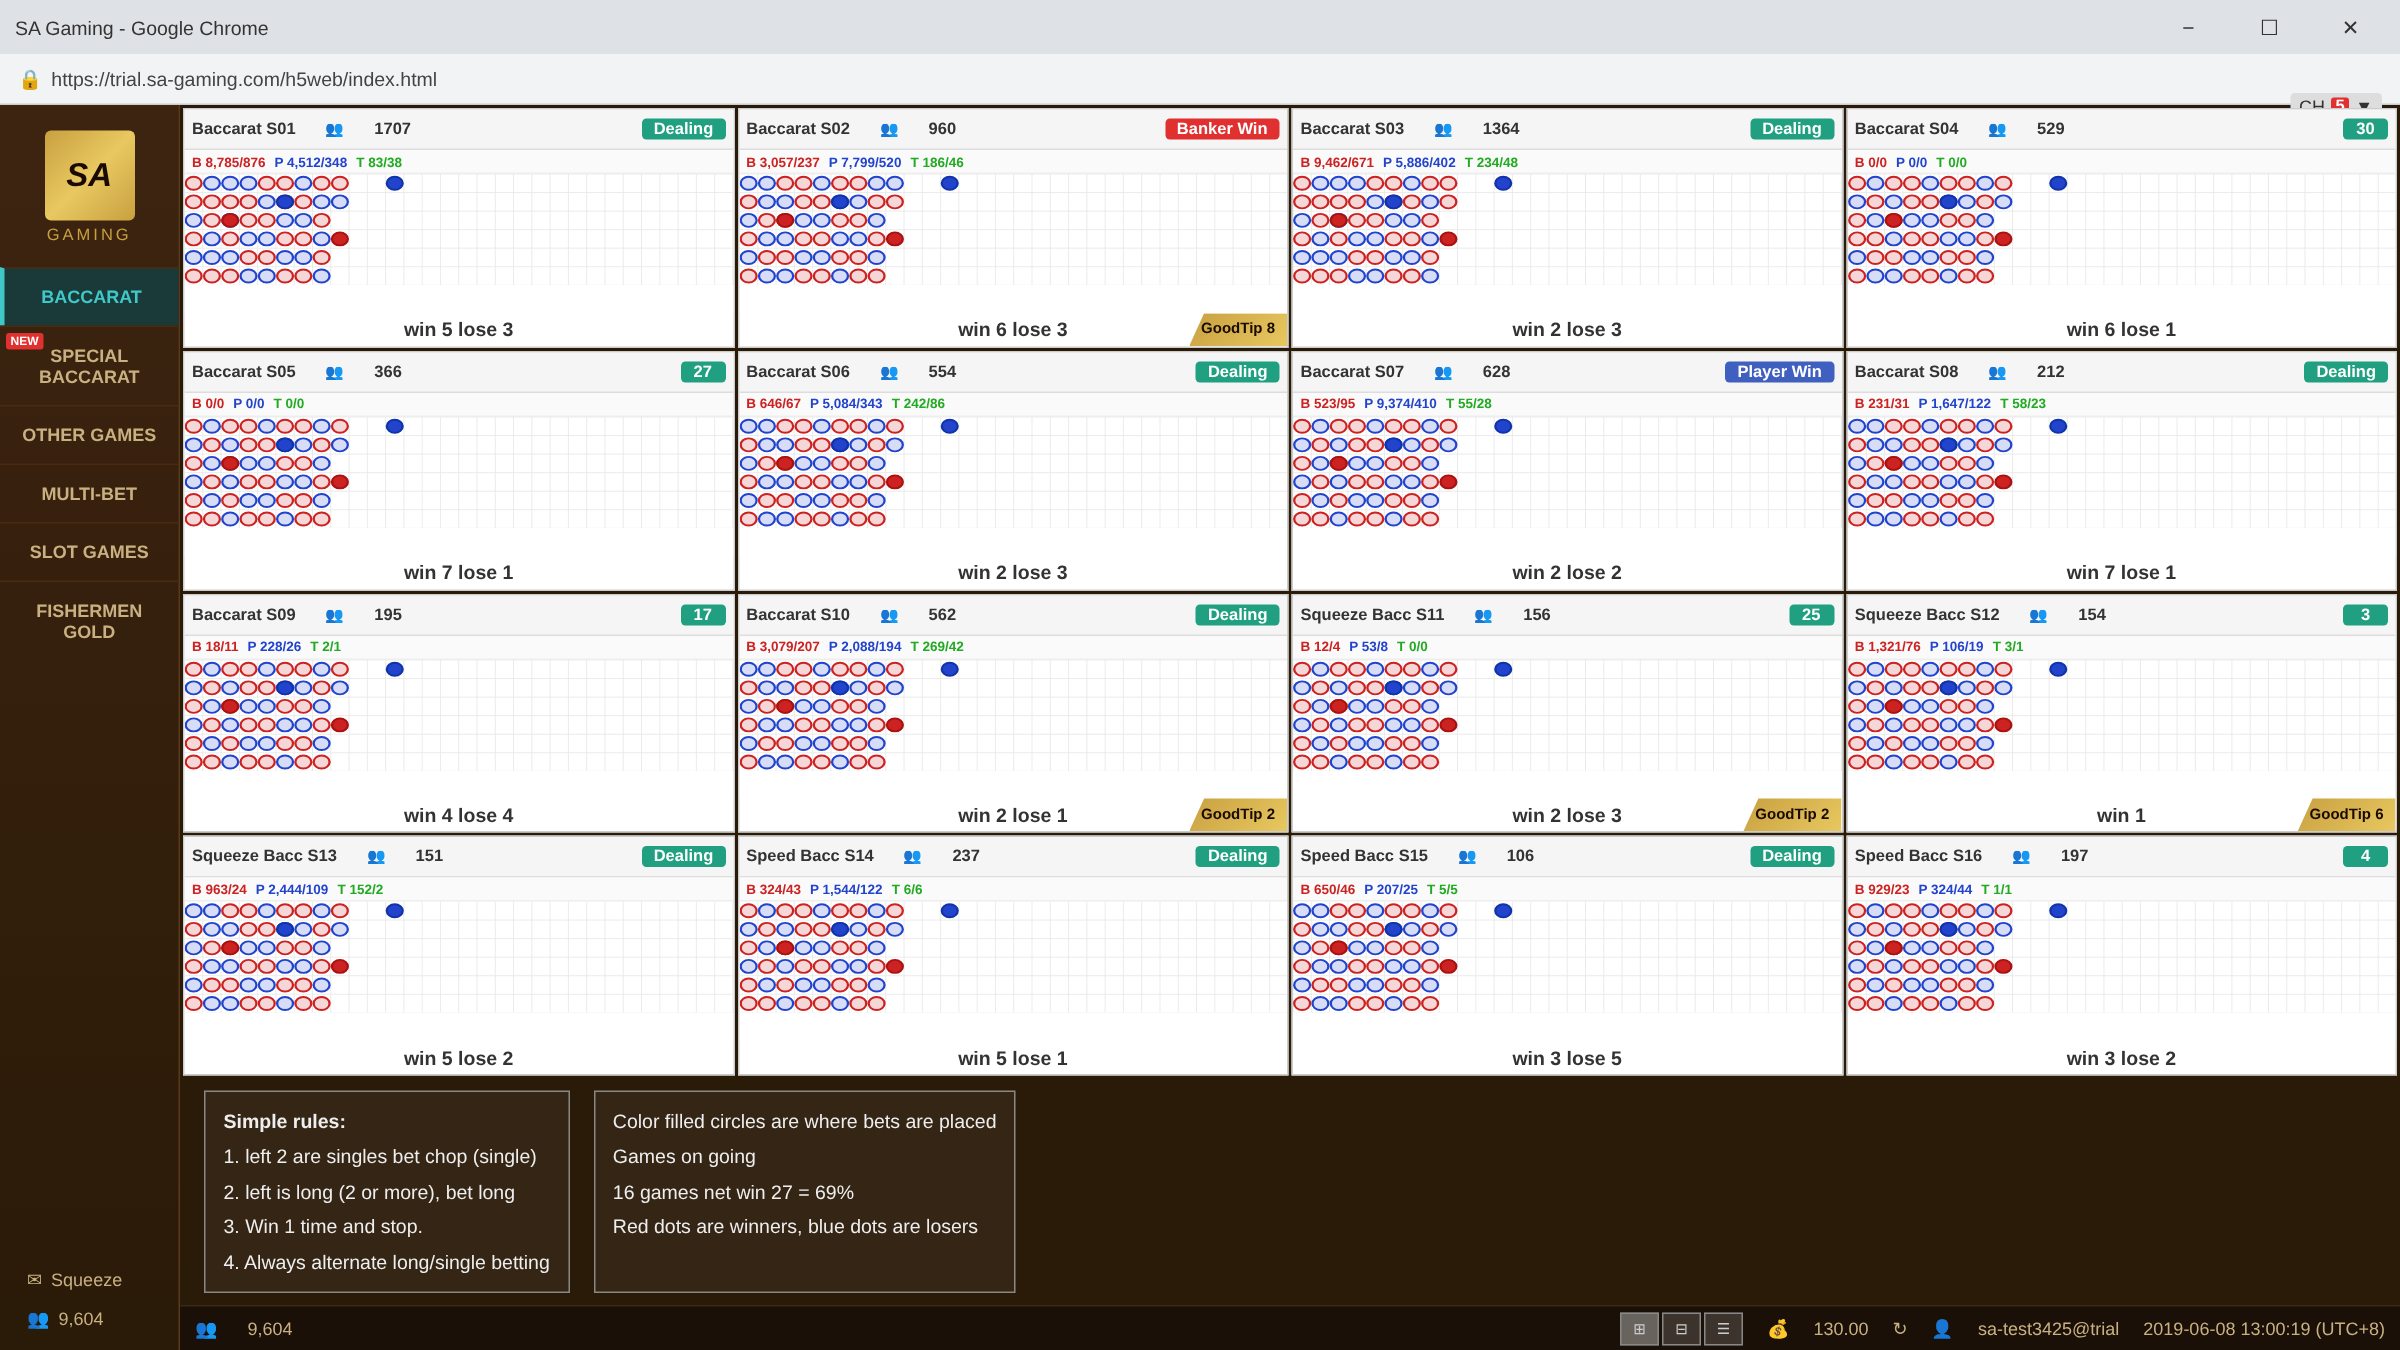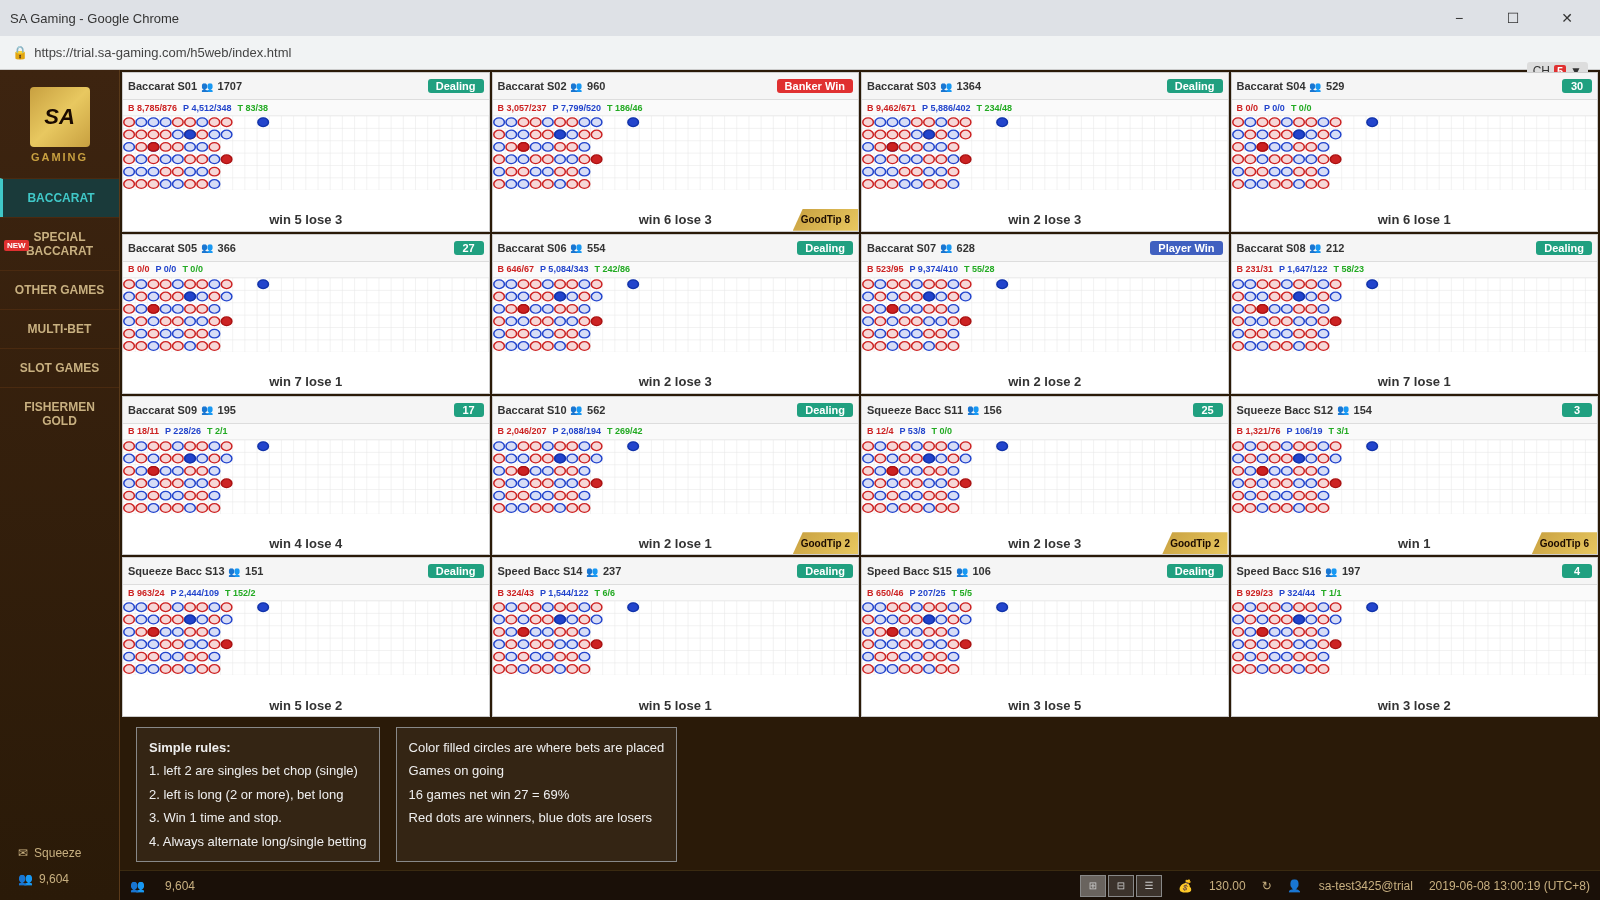--- a/index.html
+++ b/index.html
@@ -65,21 +65,21 @@
       align-items: center;
       justify-content: center;
       font-size: 22px;
       font-weight: bold;
       color: #1a0a00;
       font-style: italic;
     }
     .logo-text {
       color: #c8a040;
       font-size: 11px;
-      font-weight: bold;
+      font-weight: normal;
       letter-spacing: 2px;
       margin-top: 4px;
     }
     .nav-item {
       width: 100%;
       padding: 12px 8px;
       text-align: center;
       color: #c8b080;
       font-size: 12px;
       font-weight: bold;
@@ -87,21 +87,21 @@
       border-top: 1px solid #4a2a10;
       position: relative;
     }
     .nav-item.active {
       background: #1a3a3a;
       color: #40c8c8;
       border-left: 3px solid #40c8c8;
     }
     .nav-item .new-badge {
       position: absolute;
-      top: 22px;
+      top: 4px;
       left: 4px;
       background: #e03030;
       color: white;
       font-size: 8px;
       padding: 1px 3px;
       border-radius: 2px;
     }
     .sidebar-bottom {
       margin-top: auto;
       padding: 10px;
@@ -152,21 +152,21 @@
       overflow: hidden;
       cursor: pointer;
     }
 
     .game-card-header {
       display: flex;
       align-items: center;
       padding: 13px 5px;
       background: #f5f5f5;
       border-bottom: 1px solid #ddd;
-      gap: 4px;
+      gap: 20px;
       height: 22px;
     }
 
     .game-title {
       font-size: 11px;
       font-weight: bold;
       color: #333;
       white-space: nowrap;
     }
 
@@ -1365,21 +1365,21 @@
           </div>
         </div>
         <div class="game-card">
           <div class="game-card-header">
             <span class="game-title">Baccarat S10</span>
             <span class="player-count-icon">👥</span>
             <span class="player-count">562</span>
             <span class="game-status status-dealing">Dealing</span>
           </div>
           <div class="game-card-stats">
-            <span class="stat-b">B 2,046/207</span>
+            <span class="stat-b">B 3,079/207</span>
             <span class="stat-p">P 2,088/194</span>
             <span class="stat-t">T 269/42</span>
           </div>
           <div class="game-card-body" style="flex: 1 1 0%; position: relative; background: white; overflow: hidden;"><svg width="100%" height="80%" viewBox="0 0 290 72" preserveAspectRatio="none">
               <line x1="0" y1="0" x2="0" y2="72" stroke="#e8e8e8" stroke-width="0.5"></line>
               <line x1="9.67" y1="0" x2="9.67" y2="72" stroke="#e8e8e8" stroke-width="0.5"></line>
               <line x1="19.34" y1="0" x2="19.34" y2="72" stroke="#e8e8e8" stroke-width="0.5"></line>
               <line x1="29.009999999999998" y1="0" x2="29.009999999999998" y2="72" stroke="#e8e8e8" stroke-width="0.5"></line>
               <line x1="38.68" y1="0" x2="38.68" y2="72" stroke="#e8e8e8" stroke-width="0.5"></line>
               <line x1="48.35" y1="0" x2="48.35" y2="72" stroke="#e8e8e8" stroke-width="0.5"></line>

